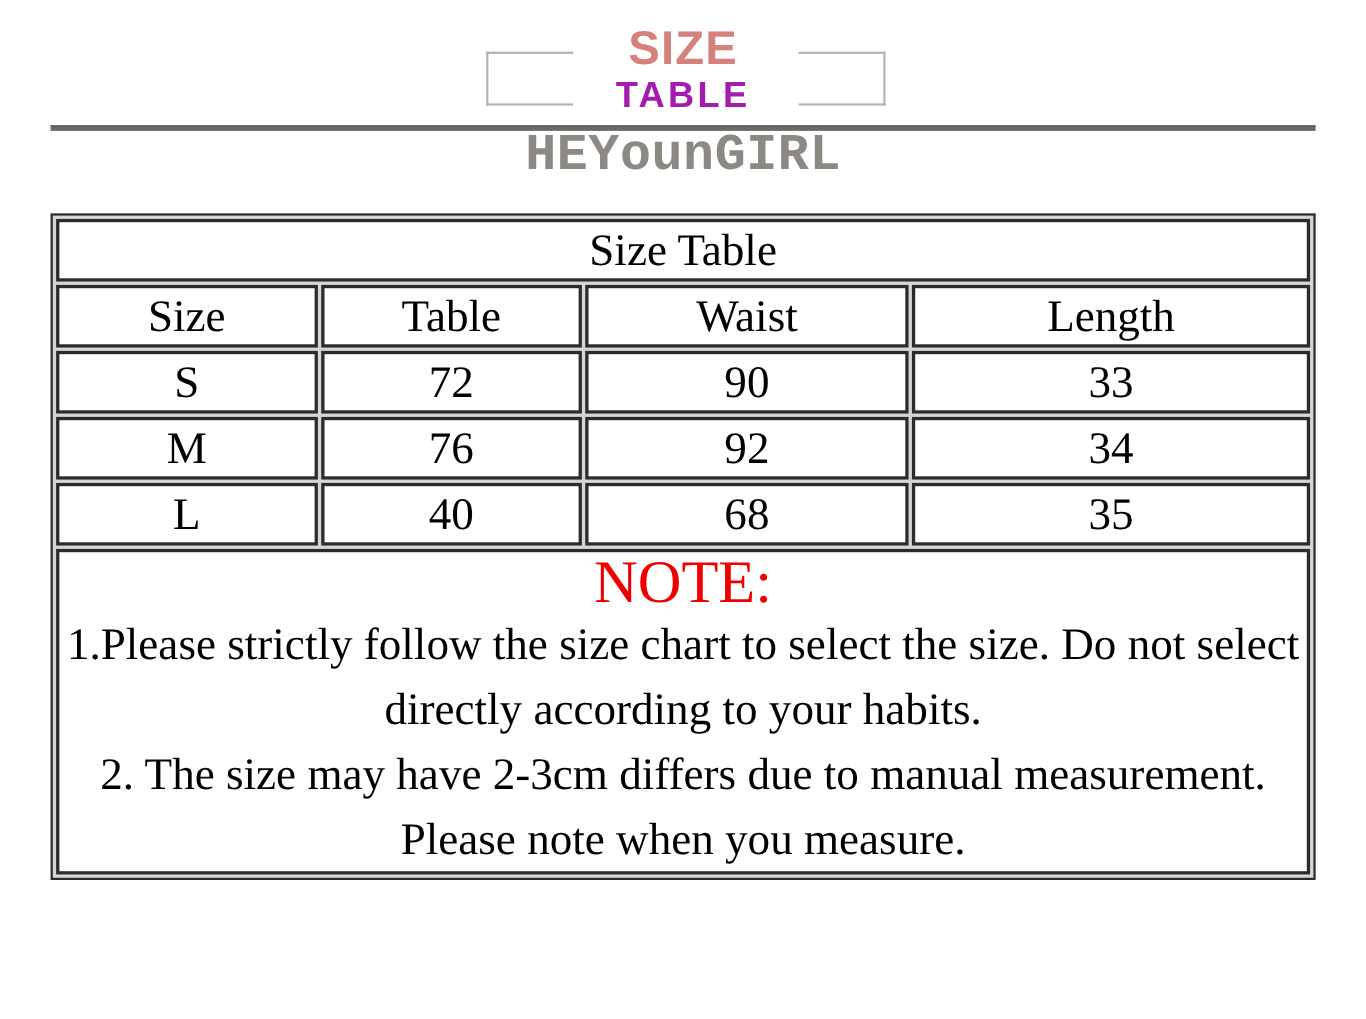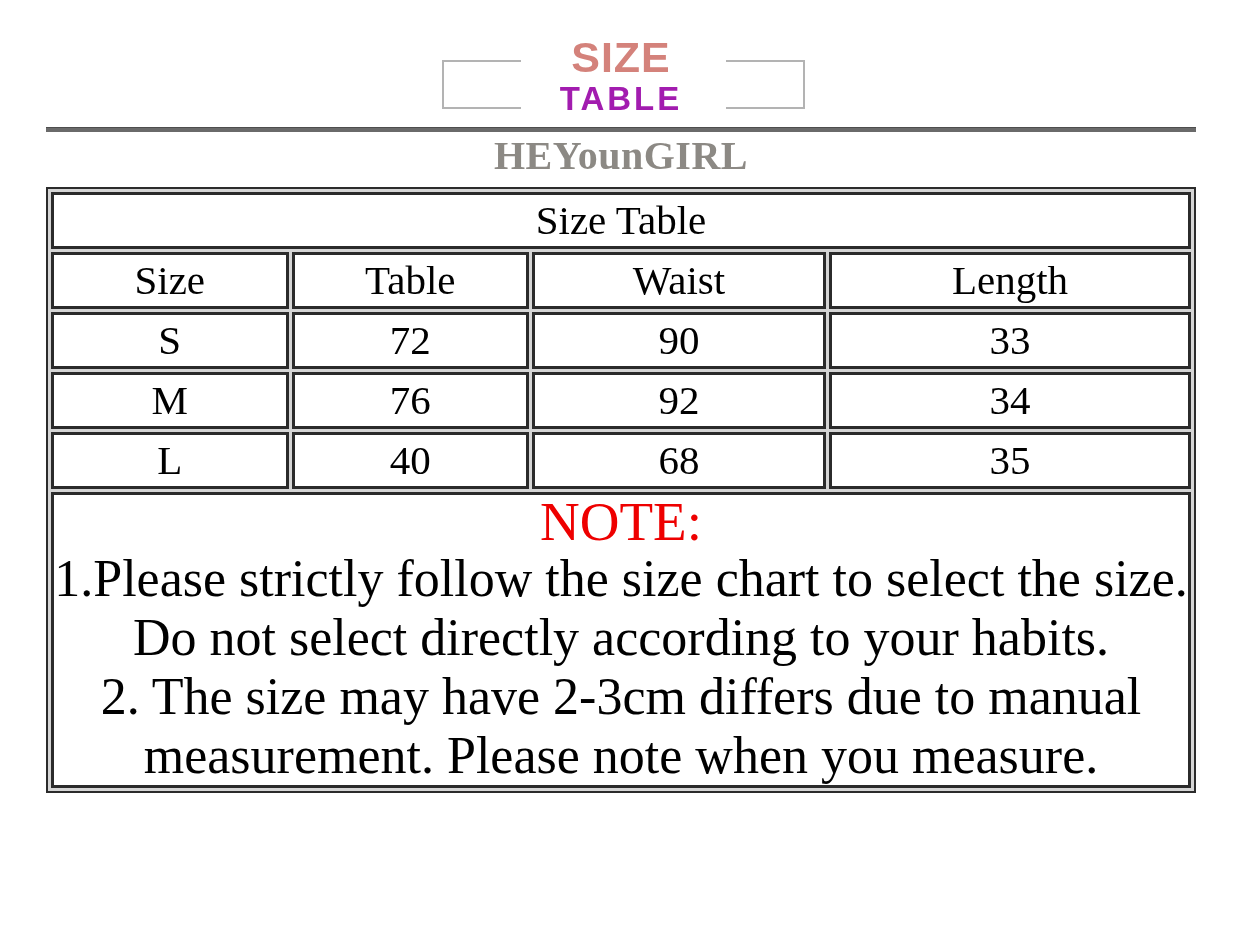--- a/index.html
+++ b/index.html
@@ -9,21 +9,21 @@
     background: #ffffff;
     width: 1242px;
     height: 926px;
     font-family: "Liberation Serif", serif;
     color: #000000;
     overflow: hidden;
   }
   .page {
     width: 1242px;
     height: 926px;
-    padding: 17px 46px;
+    padding: 4px 46px;
   }
 
   
   .brand-header {
     position: relative;
     height: 166px;
     width: 100%;
   }
   .mark-center {
     position: absolute;
@@ -65,32 +65,32 @@
     height: 5px;
     background: #6a6a6a;
     border-top: 1px solid #4e4e4e;
   }
   .brand-name {
     position: absolute;
     top: 117px;
     left: 0;
     right: 0;
     text-align: center;
-    font-family: Liberation Serif, serif;
+    font-family: Liberation Mono, monospace;
     font-weight: bold;
-    font-size: 40px;
+    font-size: 47px;
     letter-spacing: 0.5px;
     color: #8c8984;
     line-height: 44px;
   }
 
   
   table.size-table {
     width: 100%;
-    margin-top: 4px;
+    margin-top: 24px;
     border-collapse: separate;
     border-spacing: 3px;
     background: #d5d5d5;
     border: 2px solid #2b2b2b;
   }
   table.size-table th,
   table.size-table td {
     border: 3px solid #2b2b2b;
     background: #ffffff;
     text-align: center;
@@ -106,21 +106,21 @@
     height: auto;
     padding: 2px 8px 6px 8px;
   }
   .note-heading {
     color: #ee0000;
     font-size: 55px;
     line-height: 54px;
   }
   .note-item {
     color: #000000;
-    font-size: 52px;
+    font-size: 41px;
     line-height: 59px;
   }
 </style>
 </head>
 <body>
 
 <div class="page">
 
   <header class="brand-header">
     <span class="bracket bracket-left"></span>

